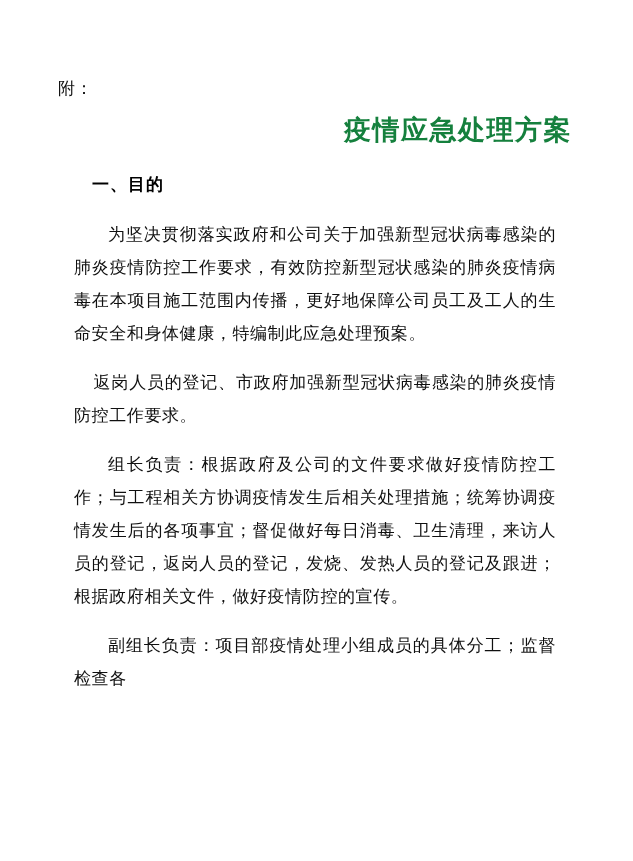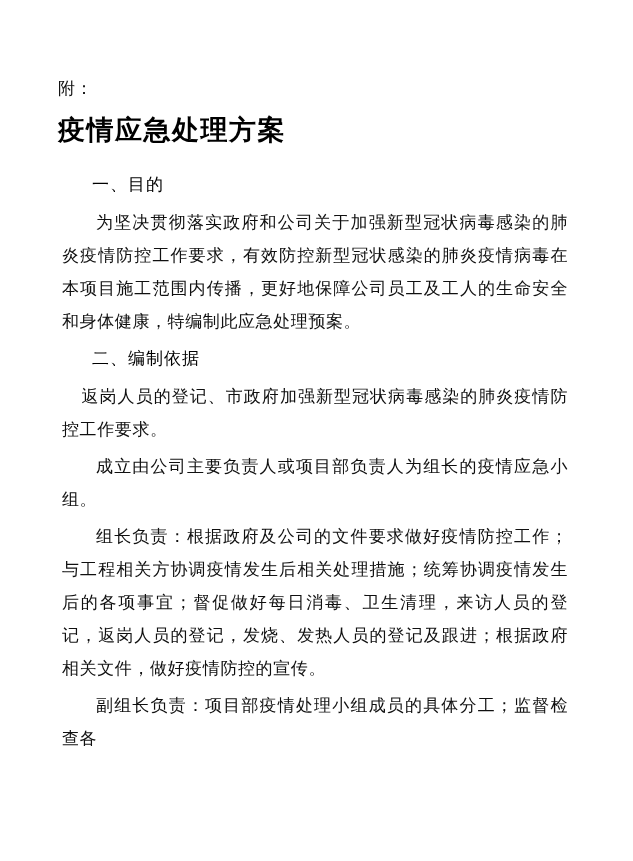--- a/index.html
+++ b/index.html
@@ -23,46 +23,46 @@
     background: #ffffff;
     overflow: hidden;
   }
   .attachment {
     font-size: 17px;
     line-height: 19px;
     letter-spacing: 0.5px;
   }
   .doc-title {
     margin: 15px 0 0 0;
-    text-align: left;
+    text-align: right;
     font-size: 27px;
     line-height: 34px;
     font-weight: bold;
     font-family: "Liberation Sans", sans-serif;
     letter-spacing: 1.5px;
-    color: #000000;
+    color: #15803d;
   }
   .sections section {
     margin: 0;
   }
   .sections section:first-of-type .sec-heading {
     margin-top: 21px;
   }
   .sec-heading {
     margin: 0;
     font-size: 17px;
     line-height: 34px;
-    font-weight: normal;
+    font-weight: bold;
     font-family: "Liberation Sans", sans-serif;
     text-indent: 2em;
     letter-spacing: 1px;
     color: #000000;
   }
   .body-para {
-    margin: 4px;
+    margin: 16px;
     font-size: 17px;
     line-height: 33px;
     text-align: justify;
     text-indent: 2em;
     letter-spacing: 0.6px;
     word-break: break-all;
   }
   
   .sections section:nth-of-type(2) .body-para {
     text-indent: 1.15em;
@@ -73,22 +73,20 @@
 
 <div class="page">
   <div class="attachment">附：</div>
   <h1 class="doc-title">疫情应急处理方案</h1>
   <div class="sections" id="sections">
       <section>
         <h2 class="sec-heading">一、目的</h2>
         <p class="body-para">为坚决贯彻落实政府和公司关于加强新型冠状病毒感染的肺炎疫情防控工作要求，有效防控新型冠状感染的肺炎疫情病毒在本项目施工范围内传播，更好地保障公司员工及工人的生命安全和身体健康，特编制此应急处理预案。</p>
       </section>
       <section>
-        <h2 class="sec-heading">二、编制依据</h2>
         <p class="body-para">返岗人员的登记、市政府加强新型冠状病毒感染的肺炎疫情防控工作要求。</p>
       </section>
       <section>
-        <p class="body-para">成立由公司主要负责人或项目部负责人为组长的疫情应急小组。</p>
         <p class="body-para">组长负责：根据政府及公司的文件要求做好疫情防控工作；与工程相关方协调疫情发生后相关处理措施；统筹协调疫情发生后的各项事宜；督促做好每日消毒、卫生清理，来访人员的登记，返岗人员的登记，发烧、发热人员的登记及跟进；根据政府相关文件，做好疫情防控的宣传。</p>
         <p class="body-para">副组长负责：项目部疫情处理小组成员的具体分工；监督检查各</p>
       </section>
     </div>
 </div>
 
 </body></html>

